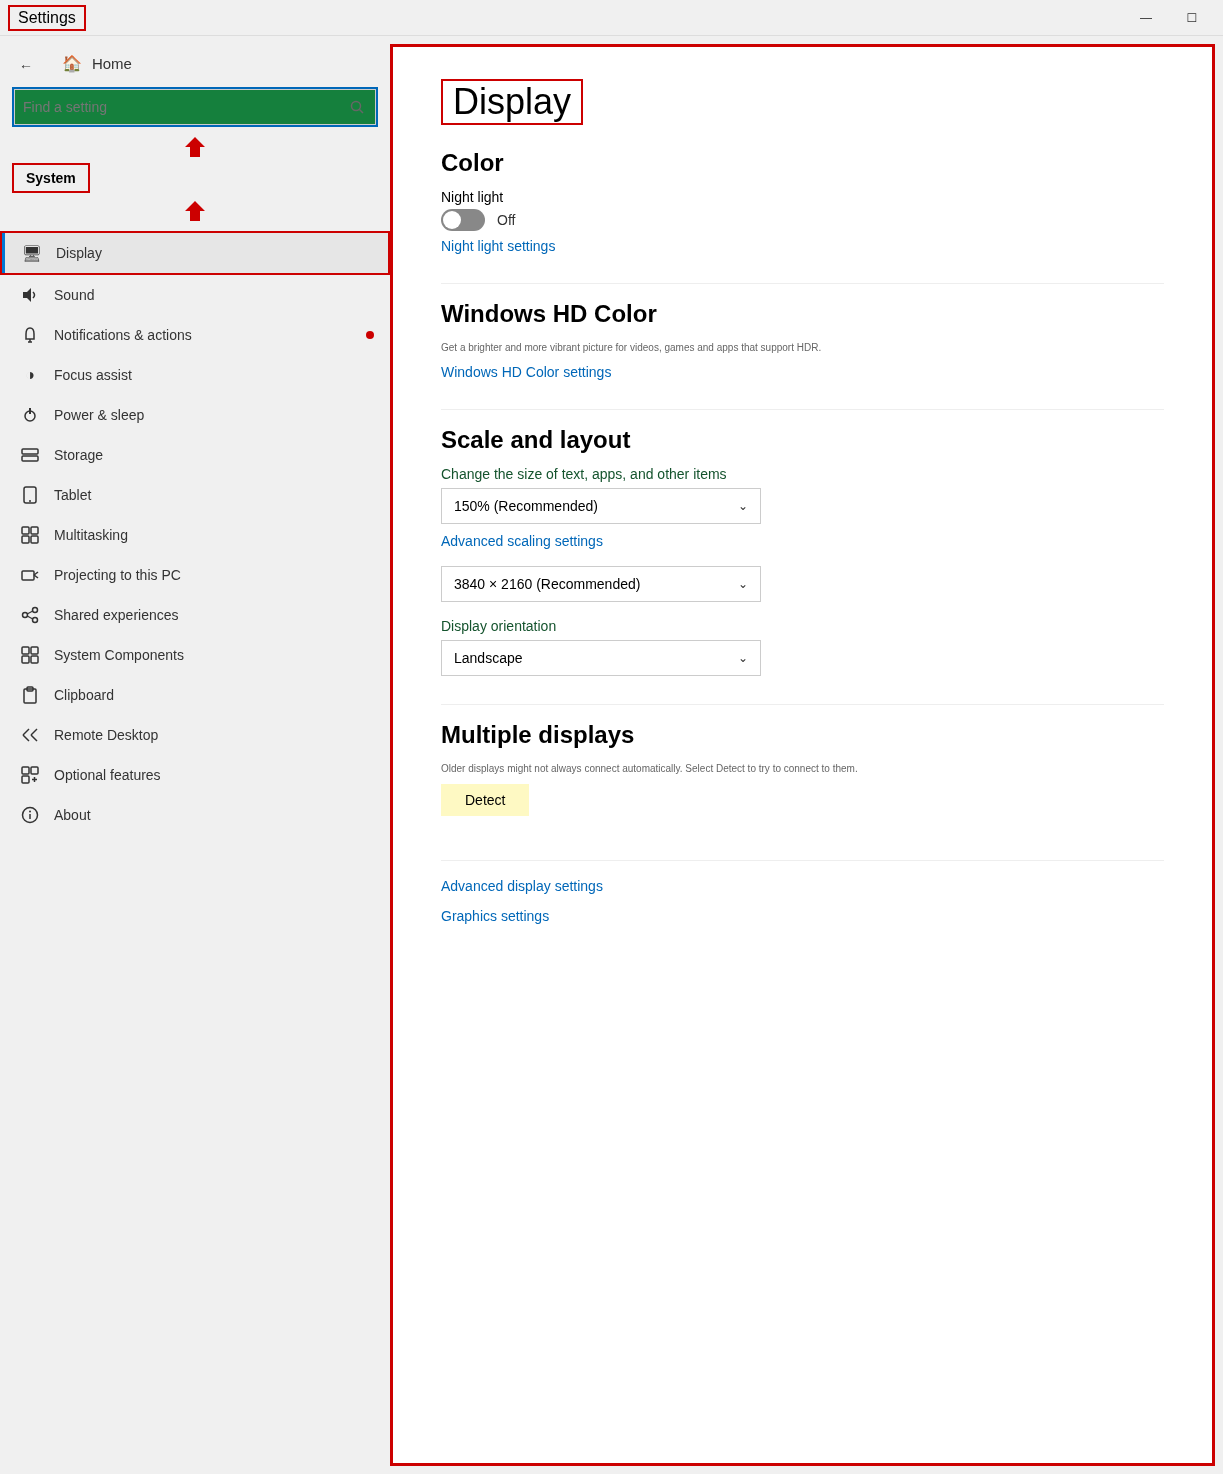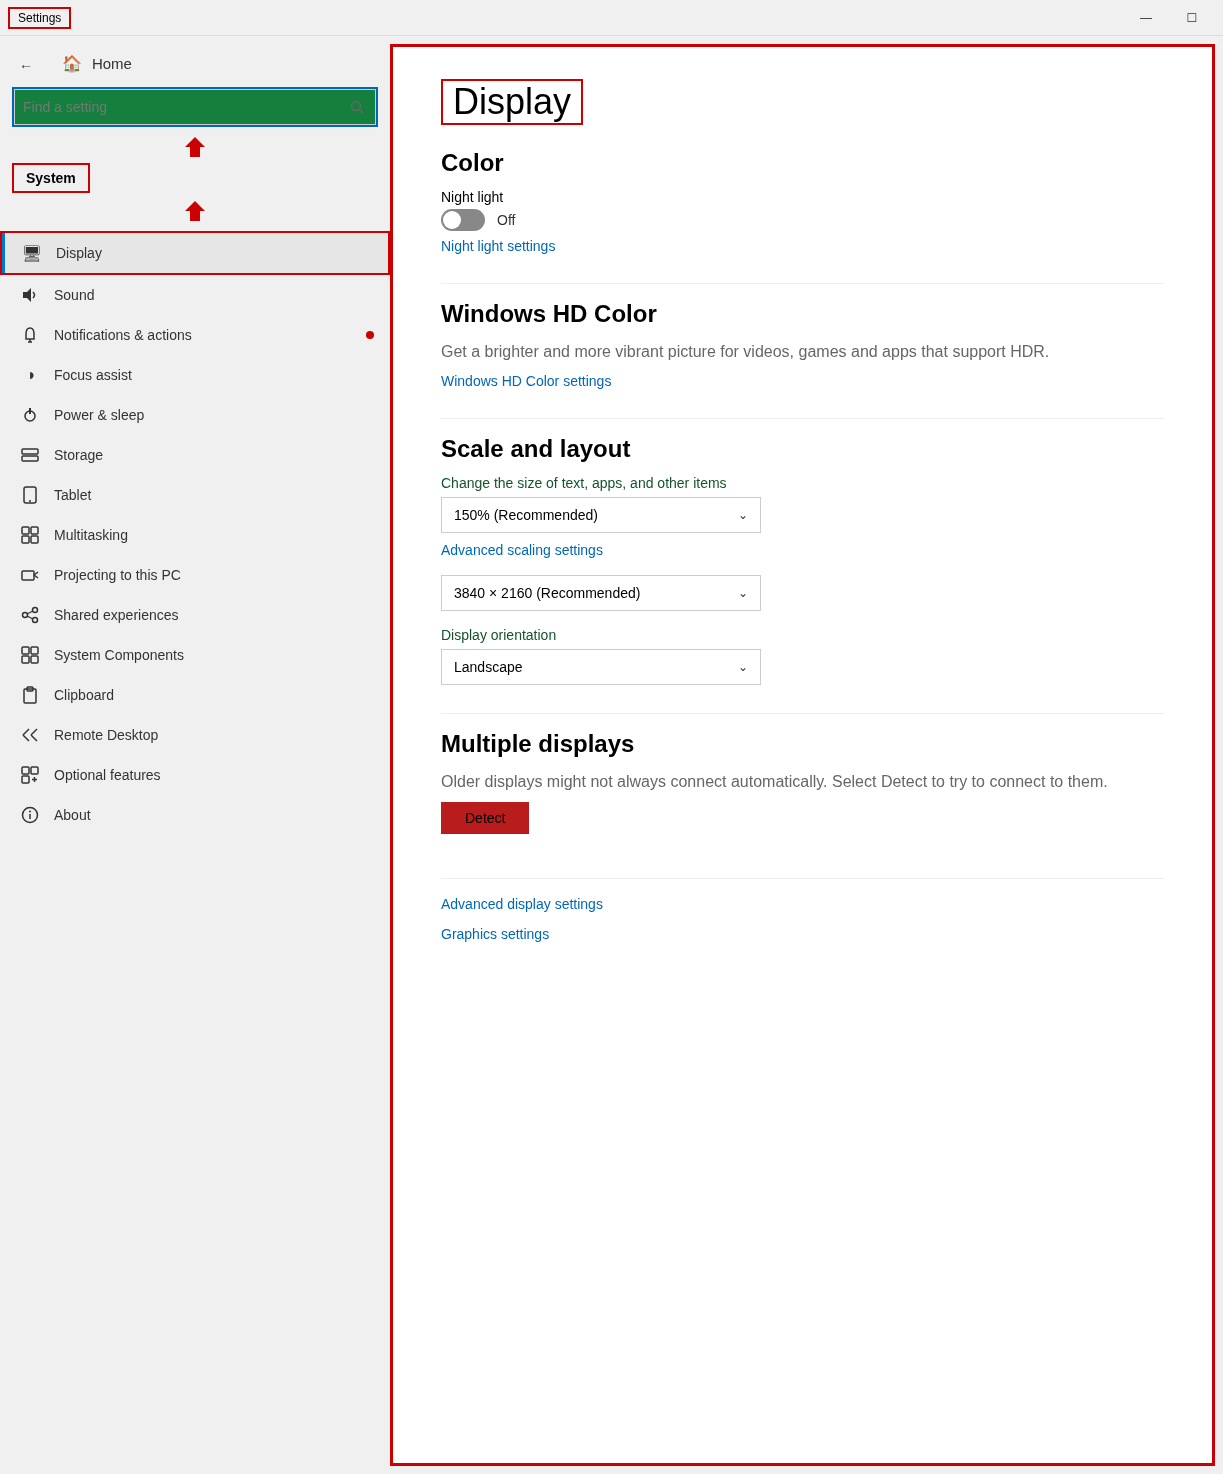--- a/index.html
+++ b/index.html
@@ -16,21 +16,21 @@
     .titlebar {
       display: flex;
       align-items: center;
       justify-content: space-between;
       background: #f0f0f0;
       height: 36px;
       padding: 0 8px;
       border-bottom: 1px solid #ddd;
     }
     .titlebar-title {
-      font-size: 12px;
+      font-size: 16px;
       font-weight: 400;
       color: #000;
       border: 2px solid #c00;
       padding: 2px 8px;
     }
     .titlebar-controls {
       display: flex;
       gap: 0;
     }
     .titlebar-btn {
@@ -224,21 +224,21 @@
     }
 
     .link-blue {
       color: #0067b8;
       font-size: 14px;
       cursor: pointer;
       text-decoration: none;
     }
 
     .description-text {
-      font-size: 16px;
+      font-size: 10px;
       color: #666;
       margin-bottom: 8px;
       line-height: 1.5;
     }
 
     
     .select-dropdown {
       width: 320px;
       height: 36px;
       border: 1px solid #ccc;
@@ -251,21 +251,21 @@
       font-size: 14px;
       margin-bottom: 8px;
     }
     .chevron-down {
       font-size: 12px;
       color: #333;
     }
 
     
     .detect-btn {
-      background: #b91c1c;
+      background: #fef9c3;
       border: none;
       padding: 8px 24px;
       font-size: 14px;
       cursor: pointer;
       font-family: 'Segoe UI', Arial, sans-serif;
       color: #000;
       margin-bottom: 16px;
     }
 
     .divider {

